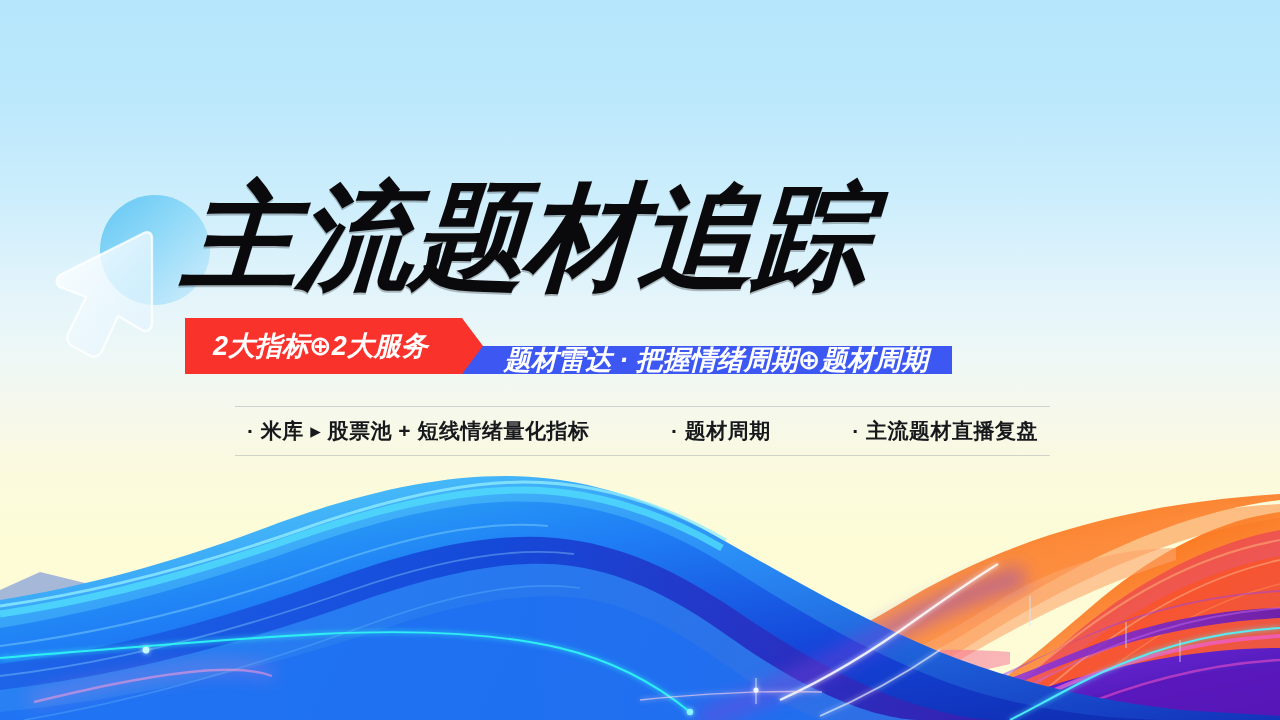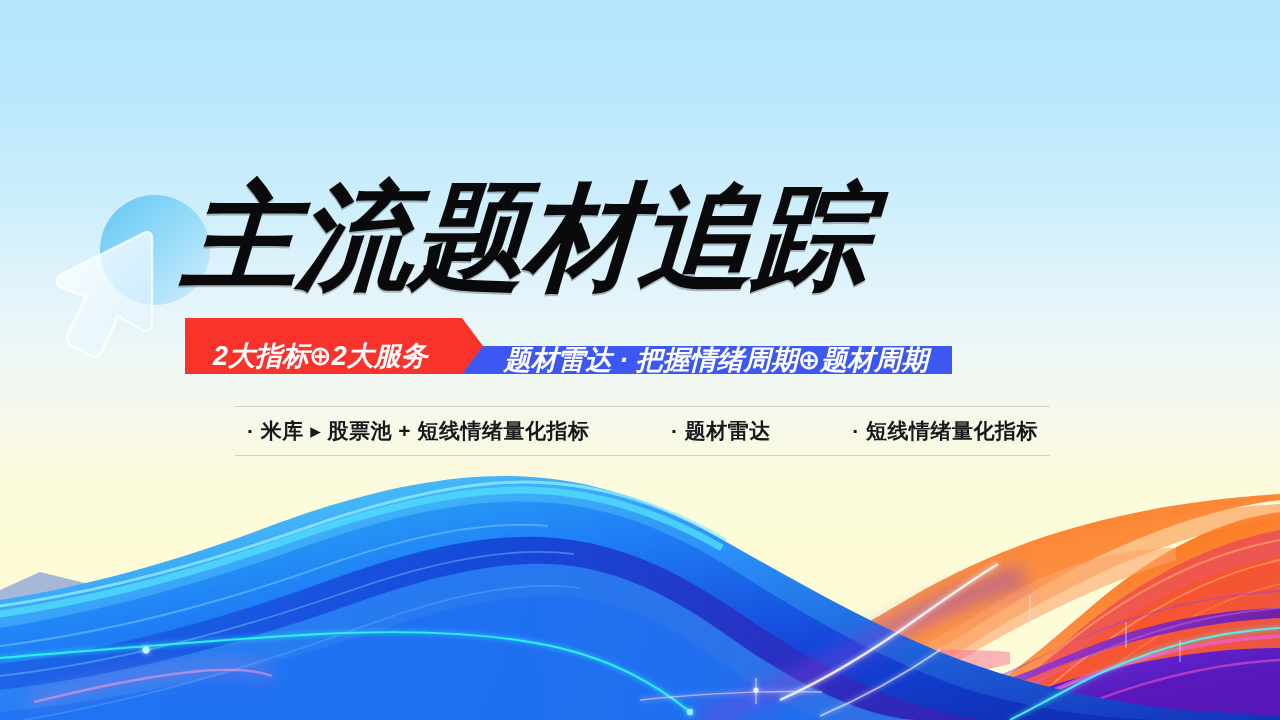--- a/index.html
+++ b/index.html
@@ -75,21 +75,21 @@
     left: 185px;
     top: 318px;
     height: 56px;
     display: flex;
     align-items: stretch;
   }
   .ribbon-red {
     position: relative;
     background: #f9322c;
     display: flex;
-    align-items: flex-end;
+    align-items: center;
     padding: 0 34px 0 28px;
     color: #ffffff;
     font-size: 27px;
     font-weight: 700;
     font-style: italic;
     letter-spacing: 0px;
     white-space: nowrap;
   }
   .ribbon-red::after {
     content: "";
@@ -363,17 +363,17 @@
     <div class="ribbon-red">
       <span>2大指标⊕2大服务</span>
     </div>
     <div class="ribbon-blue">
       <span>题材雷达 · 把握情绪周期⊕题材周期</span>
     </div>
   </div>
 
   <div class="features">
     <div class="feature">· 米库 ▸ 股票池 + 短线情绪量化指标</div>
-    <div class="feature">· 题材雷达</div>
-    <div class="feature">· 短线情绪量化指标</div>
+    <div class="feature">· 题材周期</div>
+    <div class="feature">· 主流题材直播复盘</div>
   </div>
 
 </div>
 
 </body></html>

